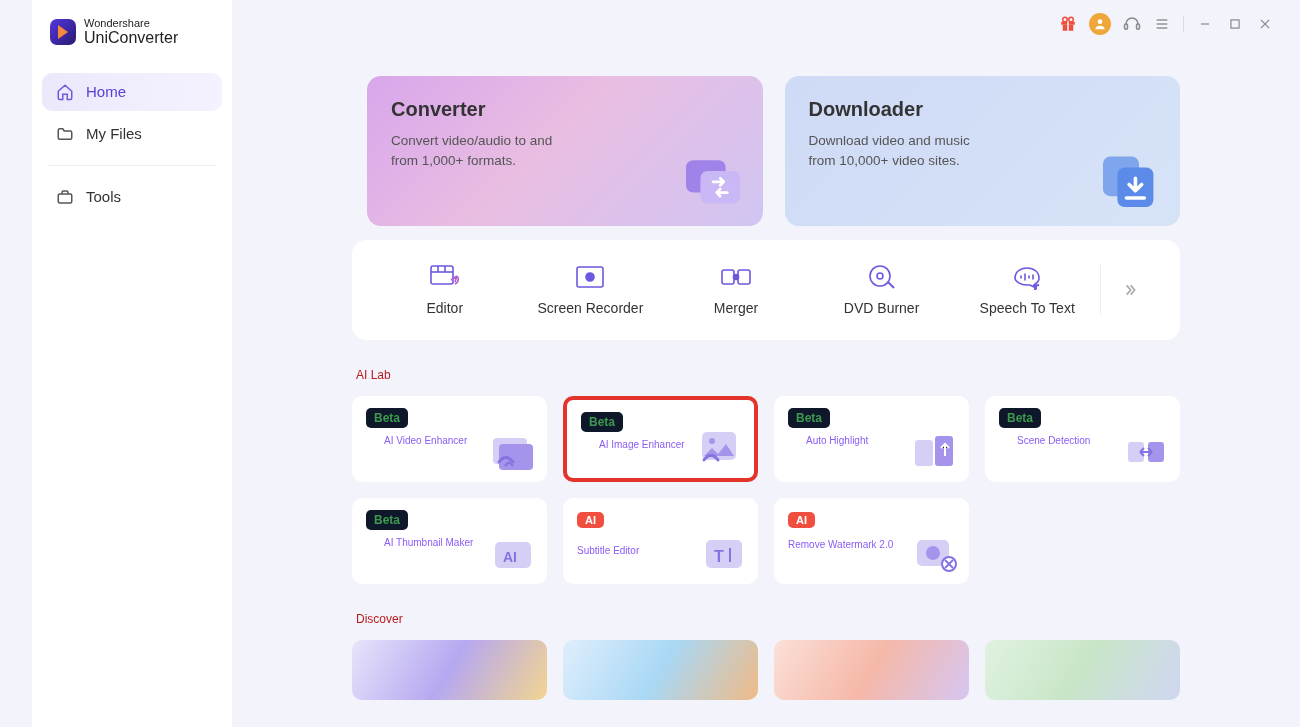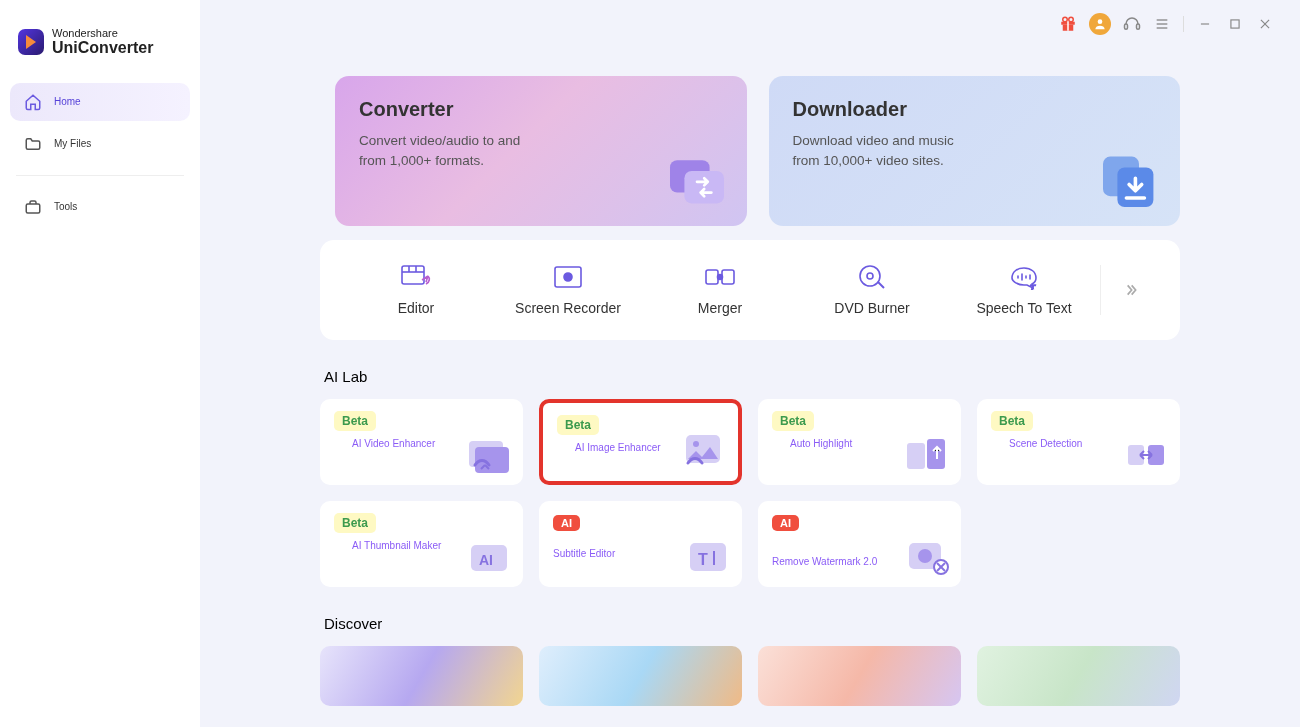--- a/index.html
+++ b/index.html
@@ -1,24 +1,24 @@
 <!DOCTYPE html>
 <html><head>
 <meta charset="utf-8">
 <style>
 * { margin: 0; padding: 0; box-sizing: border-box; font-family: -apple-system, BlinkMacSystemFont, 'Segoe UI', Arial, sans-serif; }
 body { background: #f2f3fb; width: 1300px; height: 727px; overflow: hidden; display: flex; }
-.sidebar { width: 200px; background: #fff; padding: 28px 10px; }
+.sidebar { width: 200px; background: #fff; padding: 18px 10px; margin-left: 32px; }
 .logo { display: flex; align-items: center; gap: 8px; padding: 0 8px 18px; }
 .logo-ic { width: 26px; height: 26px; background: linear-gradient(135deg,#5336e0,#2a1a6f); border-radius: 7px; position: relative; }
 .logo-ic::after { content:''; position:absolute; left:8px; top:6px; border-left:10px solid #f58a3c; border-top:7px solid transparent; border-bottom:7px solid transparent; }
 .logo-t1 { font-size: 11px; color:#222; line-height:1; }
-.logo-t2 { font-size: 16px; font-weight:700; color:#222; line-height:1.1; }
+.logo-t2 { font-size: 16px; font-weight:400; color:#222; line-height:1.1; }
 .nav { margin-top: 8px; }
-.nav-item { display:flex; align-items:center; gap:12px; padding:10px 14px; border-radius:10px; font-size:10px; color:#333; cursor:pointer; margin-bottom:4px; }
+.nav-item { display:flex; align-items:center; gap:12px; padding:10px 14px; border-radius:10px; font-size:15px; color:#333; cursor:pointer; margin-bottom:4px; }
 .nav-item.active { background: linear-gradient(90deg,#ece8fb,#f5f2ff); color:#5642d8; font-weight:500; }
 .nav-ic { width:18px; height:18px; }
 .divider { height:1px; background:#eee; margin:12px 6px; }
 .content { flex:1; padding: 10px 20px 0 10px; overflow:hidden; }
 .titlebar { height:28px; display:flex; justify-content:flex-end; align-items:center; gap:12px; padding-right:6px; }
 .tb-ic { width:18px; height:18px; display:flex; align-items:center; justify-content:center; color:#888; cursor:pointer; }
 .tb-ic.gift { color:#f04e3e; }
 .tb-ic.user { width:22px; height:22px; border-radius:50%; background:#f0a73a; color:#fff; }
 .tb-sep { width:1px; height:16px; background:#ddd; }
 .main { padding: 38px 100px 0 110px; }
@@ -27,26 +27,26 @@
 .card.conv { background: linear-gradient(135deg,#d8a6eb 0%,#e9bde2 45%,#d0c5f2 100%); }
 .card.down { background: linear-gradient(135deg,#cfdaf6 0%,#d6e3f7 100%); }
 .card.comp { background: linear-gradient(135deg,#d6efd6 0%,#c8ebc4 100%); }
 .card h3 { font-size:20px; color:#333; font-weight:600; margin-bottom:10px; }
 .card p { font-size:13.5px; color:#555; line-height:1.5; max-width:180px; }
 .card-ic { position:absolute; right:14px; bottom:10px; width:72px; height:72px; }
 .toolbar { margin-top:14px; background:#fff; border-radius:14px; height:100px; display:flex; align-items:center; padding:0 20px; }
 .tool { flex:1; display:flex; flex-direction:column; align-items:center; gap:10px; cursor:pointer; font-size:14px; color:#333; }
 .tool-ic { width:32px; height:26px; color:#6b5ae0; }
 .tool-more { width:60px; display:flex; align-items:center; justify-content:center; color:#999; cursor:pointer; border-left:1px solid #eee; height:50px; }
-.sec-title { font-size:15px; color:#000000; margin:28px 0 14px 4px; }
+.sec-title { font-size:12px; color:#b91c1c; margin:28px 0 14px 4px; }
 .grid { display:grid; grid-template-columns:repeat(4,1fr); gap:16px; }
 .tile { background:#fff; border-radius:10px; height:86px; padding:12px 14px 0; position:relative; cursor:pointer; }
 .tile.hl { border:4px solid #e3342c; }
 .badge { display:inline-block; font-size:12px; font-weight:600; padding:3px 8px; border-radius:5px; margin-bottom:6px; }
-.badge.beta { background:#fef9c3; color:#3c9a4e; }
+.badge.beta { background:#0f172a; color:#3c9a4e; }
 .badge.ai { background:#f04e3e; color:#fff; padding:2px 8px; font-size:11px; }
 .tile-t { font-size:10px; color:#8b5cf6; line-height:1.35; padding-left:18px; max-width:130px; }
 .tile-t.noind { padding-left:0; }
 .tile-ic { position:absolute; right:10px; bottom:10px; width:48px; height:42px; }
 .tile .chev { position:absolute; right:18px; top:34px; color:#999; }
 .discover { display:grid; grid-template-columns:repeat(4,1fr); gap:16px; }
 .disc { height:60px; border-radius:10px; overflow:hidden; position:relative; }
 .disc::before { content:''; position:absolute; inset:0; }
 .disc.d1 { background:linear-gradient(120deg,#e7e4fb 0%,#b6a8f0 50%,#f2d590 100%); }
 .disc.d2 { background:linear-gradient(120deg,#dfeefc 0%,#a9d8f5 50%,#f0ba86 100%); }
@@ -263,21 +263,21 @@
         <span class="badge ai">AI</span>
         <div class="tile-t noind" style="margin-top:10px">Subtitle Editor</div>
         <svg class="tile-ic" viewBox="0 0 48 42">
             <rect x="6" y="8" width="36" height="28" rx="5" fill="#d6cff5"></rect>
             <text x="14" y="30" font-size="16" fill="#8672e0" font-weight="600">T</text>
             <line x1="30" y1="16" x2="30" y2="30" stroke="#8672e0" stroke-width="2"></line>
           </svg>
       </div>
       <div class="tile">
         <span class="badge ai">AI</span>
-        <div class="tile-t noind" style="margin-top:18px">Remove Watermark 2.0</div>
+        <div class="tile-t noind" style="margin-top:4px">Remove Watermark 2.0</div>
         <svg class="tile-ic" viewBox="0 0 48 42">
             <rect x="6" y="8" width="32" height="26" rx="5" fill="#d6cff5"></rect>
             <circle cx="22" cy="21" r="7" fill="#a694ec"></circle>
             <circle cx="38" cy="32" r="7" fill="#fff" stroke="#8672e0" stroke-width="2"></circle>
             <line x1="34" y1="28" x2="42" y2="36" stroke="#8672e0" stroke-width="2"></line>
             <line x1="42" y1="28" x2="34" y2="36" stroke="#8672e0" stroke-width="2"></line>
           </svg>
       </div>
     </div>
 

